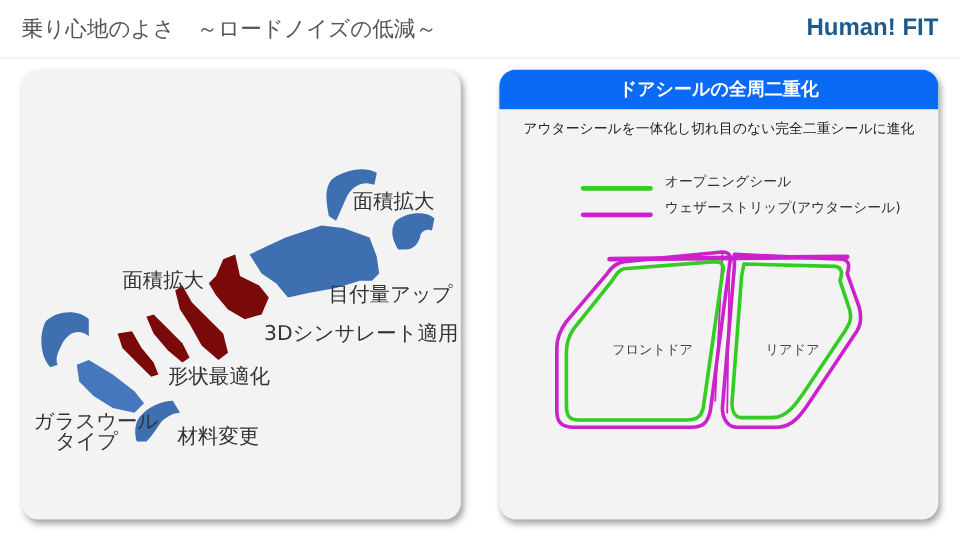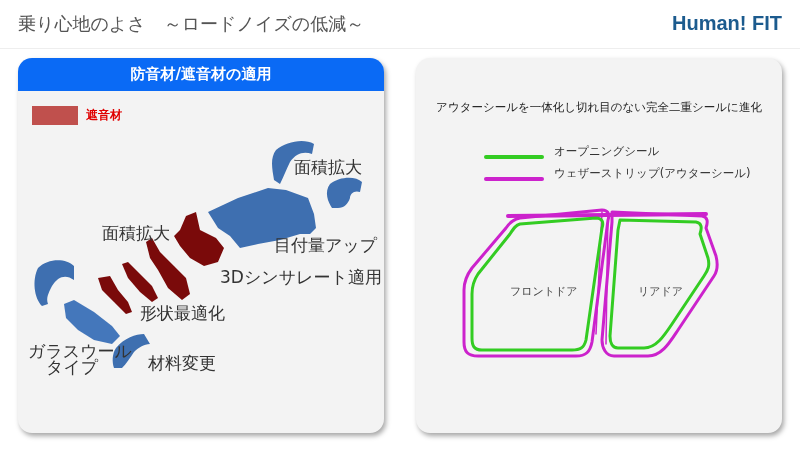--- a/index.html
+++ b/index.html
@@ -44,26 +44,21 @@
   svg { position: absolute; left: 0; top: 0; }
 </style>
 </head>
 <body>
 
 <div class="page-title">乗り心地のよさ　～ロードノイズの低減～</div>
 <div class="brand">Human! FIT</div>
 <div class="title-rule"></div>
 
 <div class="panel left">
-  <div class="panel-header">防音材/遮音材の適用</div>
 
-  <div class="legend-row" style="top:48px">
-    <div class="swatch" style="background:#c0504d"></div>
-    <span style="color:#e00000">遮音材</span>
-  </div>
 
   <svg width="366" height="375" viewBox="0 0 366 375">
 
     <path d="M258,92 C268,84 285,80 296,86 L294,96 C286,93 278,95 272,104 C268,112 266,118 262,126 L256,122 C254,110 252,100 258,92 Z" fill="#3e6fb0"></path>
 
     <path d="M312,126 C322,118 338,118 344,124 L342,134 C336,132 332,136 332,140 C330,146 326,150 320,150 L314,150 C310,144 306,134 312,126 Z" fill="#3e6fb0"></path>
 
     <path d="M190,154 L220,140 L250,130 L268,132 L290,140 L296,156 L298,170 L292,176 L282,176 L262,182 L240,186 L222,190 L212,178 L200,170 Z" fill="#3e6fb0"></path>
 
     <path d="M168,158 L178,154 L182,172 L198,180 L206,190 L200,204 L186,208 L172,200 L162,188 L156,178 L162,172 Z" fill="#7a0a0a"></path>
@@ -85,20 +80,21 @@
   <div class="lbl" style="left:256px; top:176px">目付量アップ</div>
   <div class="lbl" style="left:84px; top:164px">面積拡大</div>
   <div class="lbl" style="left:202px; top:208px">3Dシンサレート適用</div>
   <div class="lbl" style="left:122px; top:244px">形状最適化</div>
   <div class="lbl" style="left:10px; top:282px">ガラスウール</div>
   <div class="lbl" style="left:28px; top:298px">タイプ</div>
   <div class="lbl" style="left:130px; top:294px">材料変更</div>
 </div>
 
 <div class="panel right">
+  <div class="panel-header">ドアシールの全周二重化</div>
   <div class="subtitle">アウターシールを一体化し切れ目のない完全二重シールに進化</div>
 
   <div class="line-legend" style="top:86px">
     <div class="line-swatch" style="background:#33cc22"></div>
     <span>オープニングシール</span>
   </div>
   <div class="line-legend" style="top:108px">
     <div class="line-swatch" style="background:#cc22cc"></div>
     <span>ウェザーストリップ(アウターシール)</span>
   </div>

